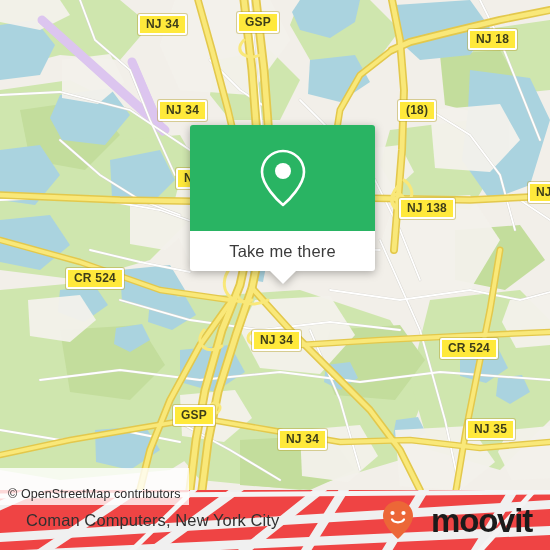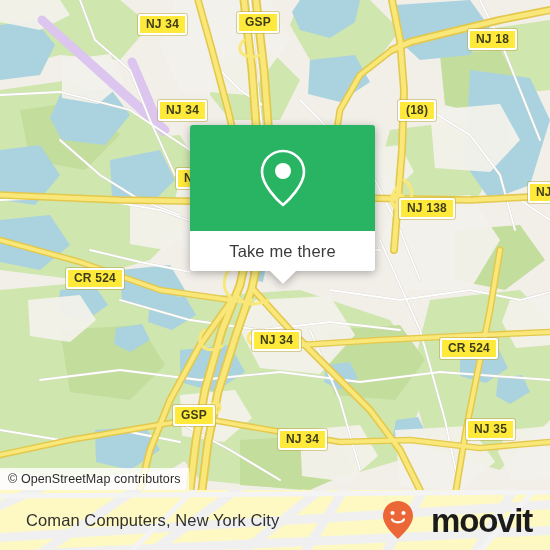--- a/index.html
+++ b/index.html
@@ -29,21 +29,21 @@
     background: #f2efe9;
   }
   #map-svg { display: block; }
 
   
   #osm-attrib {
     position: absolute;
     left: 0;
     top: 468px;
     height: 22px;
-    padding: 0 8px 0 8px;
+    padding: 15px 8px 0 8px;
     display: flex;
     align-items: center;
     background: rgba(255,255,255,0.80);
     font-size: 12.5px;
     color: #2c2c2c;
     letter-spacing: .1px;
     white-space: nowrap;
     z-index: 40;
   }
 
@@ -86,21 +86,21 @@
     border-top: 14px solid #ffffff;
   }
 
   
   #footer {
     position: absolute;
     left: 0;
     top: 490px;
     width: 550px;
     height: 60px;
-    background: #fef9c3;
+    background: #ef4444;
     overflow: hidden;
   }
   #footer-bg { position: absolute; left:0; top:0; }
   #footer-title {
     position: absolute;
     left: 26px;
     top: 0;
     height: 60px;
     display: flex;
     align-items: center;

